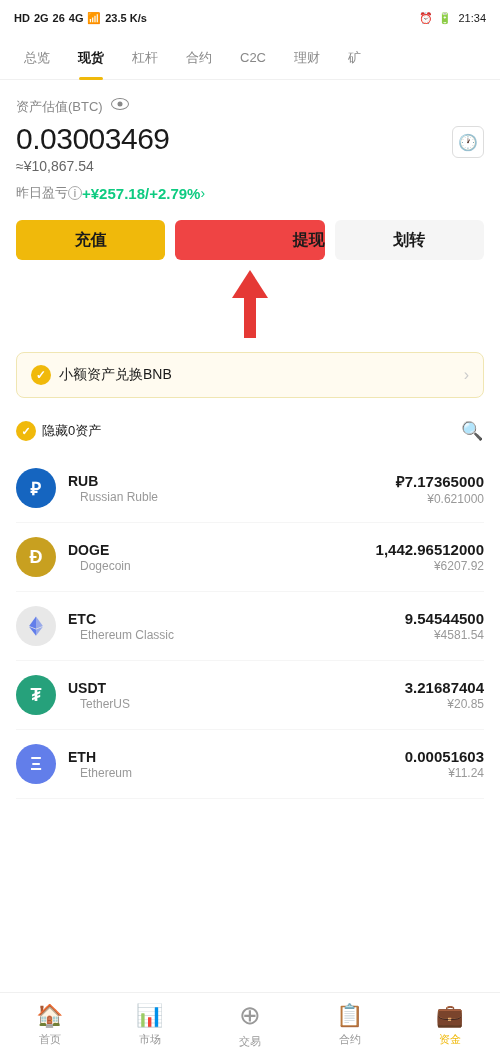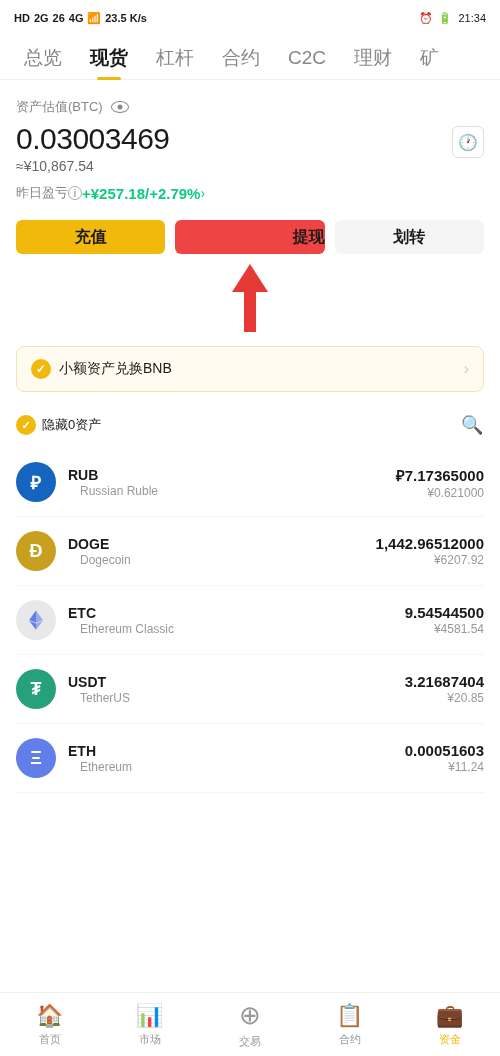--- a/index.html
+++ b/index.html
@@ -34,21 +34,21 @@
       padding: 0 10px;
       height: 44px;
       background: #fff;
       gap: 0;
     }
     .nav-tab {
       padding: 0 14px;
       height: 44px;
       display: flex;
       align-items: center;
-      font-size: 19px;
+      font-size: 13px;
       color: #888;
       cursor: pointer;
       position: relative;
       white-space: nowrap;
     }
     .nav-tab.active {
       color: #1a1a1a;
       font-weight: 600;
     }
     .nav-tab.active::after {
@@ -65,21 +65,21 @@
 
     
     .main-content {
       padding: 18px 16px 0;
       background: #fff;
     }
 
     
     .asset-label {
       display: flex;
-      align-items: center;
+      align-items: flex-start;
       gap: 8px;
       font-size: 13px;
       color: #888;
       margin-bottom: 6px;
     }
     .eye-icon {
       width: 18px; height: 12px;
       border: 1.5px solid #888;
       border-radius: 50%;
       position: relative;
@@ -149,21 +149,21 @@
 
     
     .action-buttons {
       display: flex;
       gap: 10px;
       margin-top: 18px;
       margin-bottom: 18px;
     }
     .btn {
       flex: 1;
-      height: 34px;
+      height: 40px;
       border-radius: 6px;
       border: none;
       font-size: 16px;
       font-weight: 600;
       cursor: pointer;
     }
     .btn-deposit {
       background: #f0b90b;
       color: #1a1a1a;
     }

